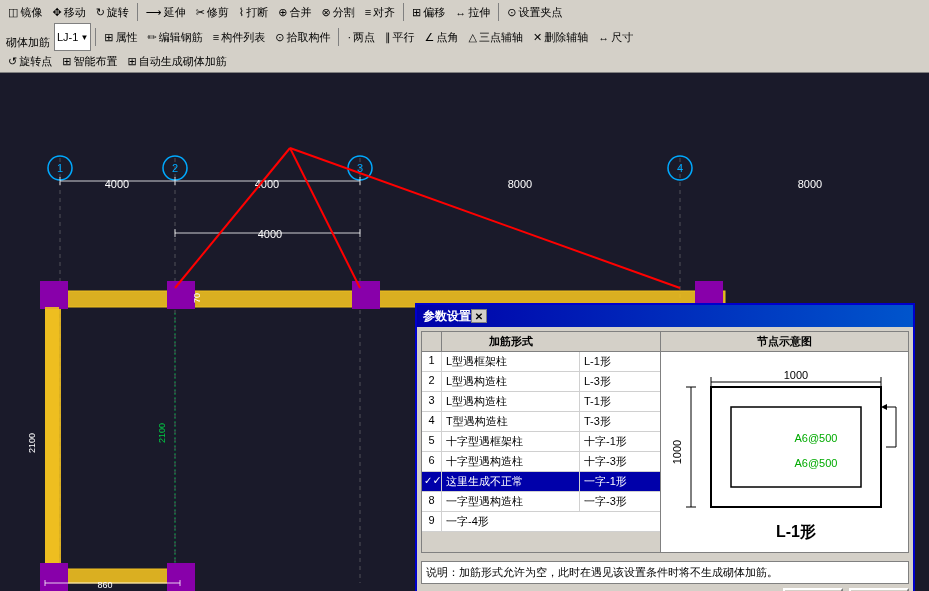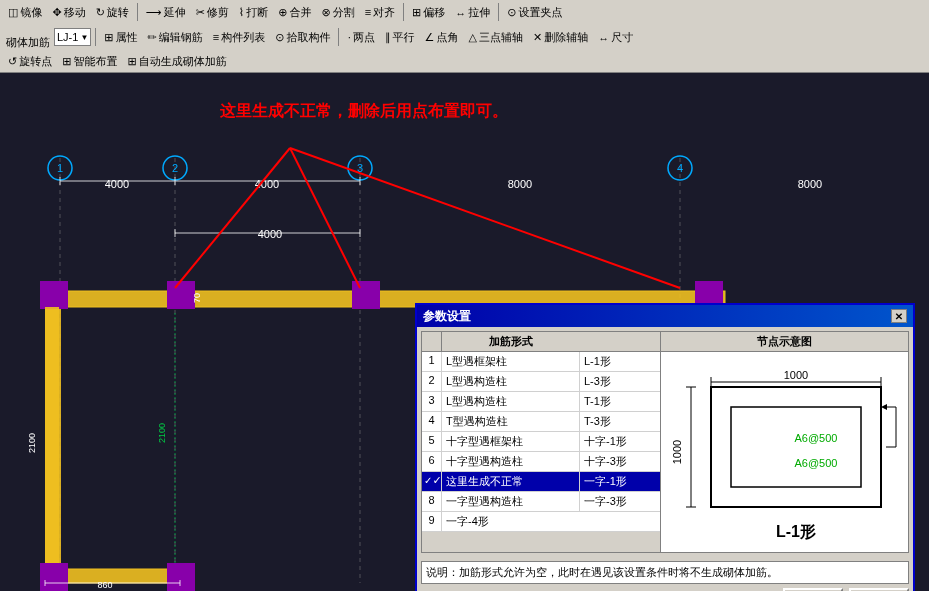--- a/index.html
+++ b/index.html
@@ -81,21 +81,20 @@
       border: 2px solid #0000cc;
       z-index: 20;
     }
 
     .dialog-titlebar {
       background: linear-gradient(to right, #0000aa, #0055cc);
       color: white;
       padding: 3px 6px;
       display: flex;
       align-items: center;
-      justify-content: space-between;
       height: 22px;
     }
     .dialog-title-text {
       font-size: 12px;
       font-weight: bold;
     }
     .dialog-close-btn {
       width: 16px;
       height: 14px;
       background: #d4d0c8;
@@ -234,21 +233,21 @@
       height: 520px;
     }
 
     .toolbar-label {
       font-size: 11px;
       padding: 0 2px;
       margin-top: 10px;
     }
 
     .combo-box {
-      height: 18px;
+      height: 28px;
       background: white;
       border: 1px solid #808080;
       padding: 0 2px;
       font-size: 11px;
       display: flex;
       align-items: center;
       cursor: pointer;
     }
     .combo-arrow {
       font-size: 8px;
@@ -447,23 +446,20 @@
 
     <text x="105" y="515" fill="white" font-size="9" text-anchor="middle">860</text>
     <line x1="45" y1="510" x2="180" y2="510" stroke="white" stroke-width="0.8"></line>
     <line x1="45" y1="507" x2="45" y2="513" stroke="white" stroke-width="0.8"></line>
     <line x1="180" y1="507" x2="180" y2="513" stroke="white" stroke-width="0.8"></line>
 
     <line x1="175" y1="240" x2="175" y2="490" stroke="#00aa44" stroke-width="0.8" stroke-dasharray="2,2"></line>
     <text x="165" y="370" fill="#00cc44" font-size="9" transform="rotate(-90,165,370)">2100</text>
   </svg>
 
-  <div class="annotation">
-    <span>这里生成不正常，删除后用点布置即可。</span>
-  </div>
 
   <div class="dialog-overlay">
     <div class="dialog-titlebar">
       <span class="dialog-title-text">参数设置</span>
       <div class="dialog-close-btn">✕</div>
     </div>
 
     <div class="dialog-body">
       <div class="dialog-cols">
 

